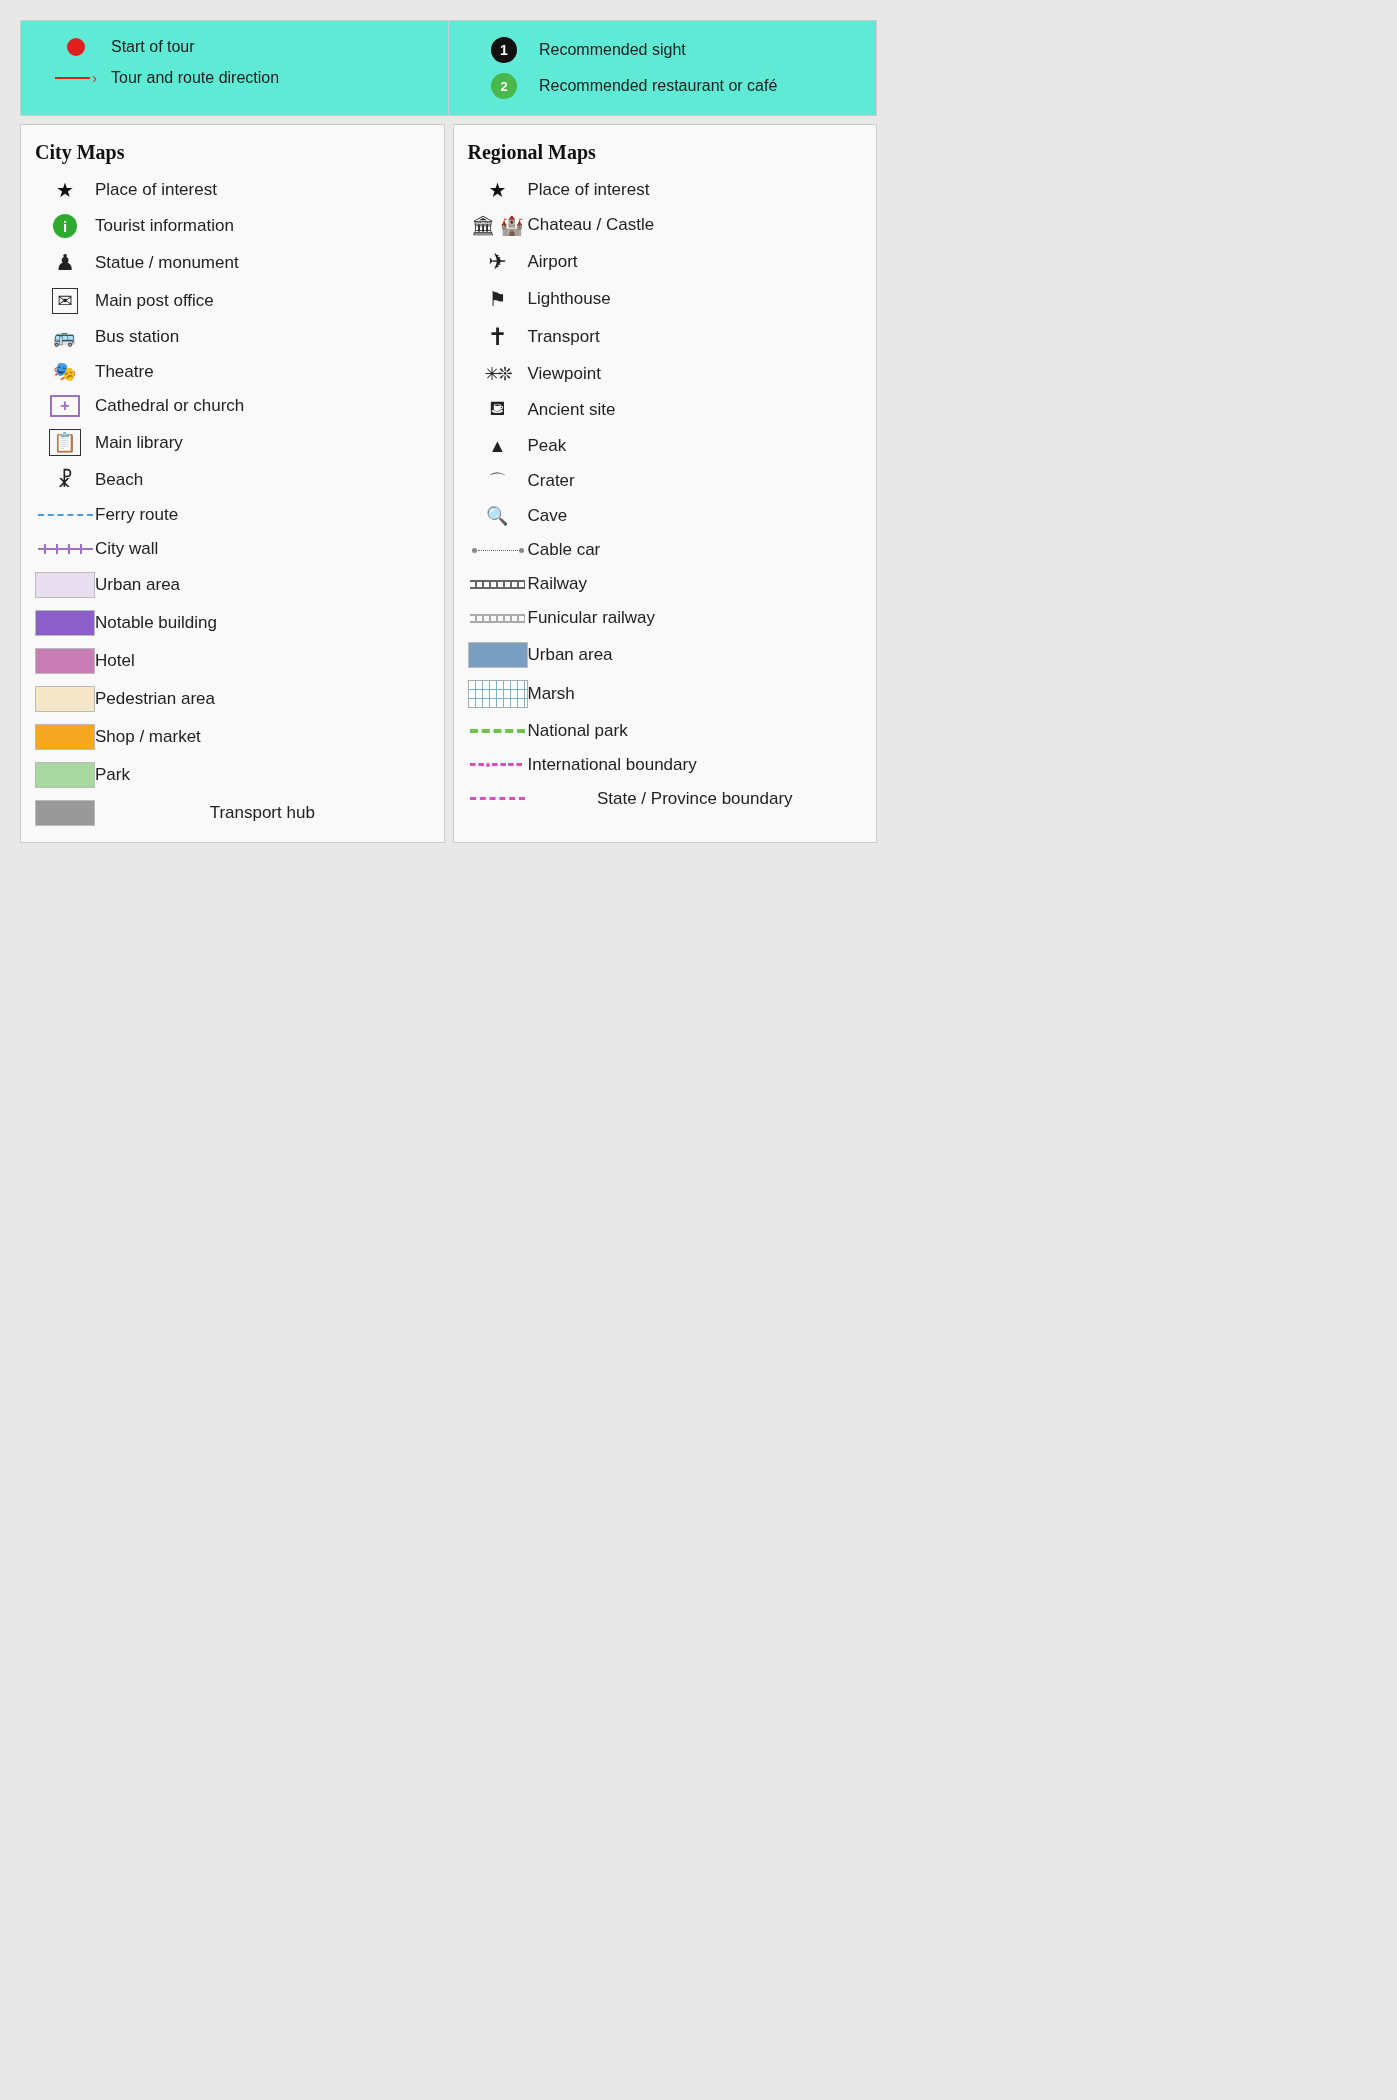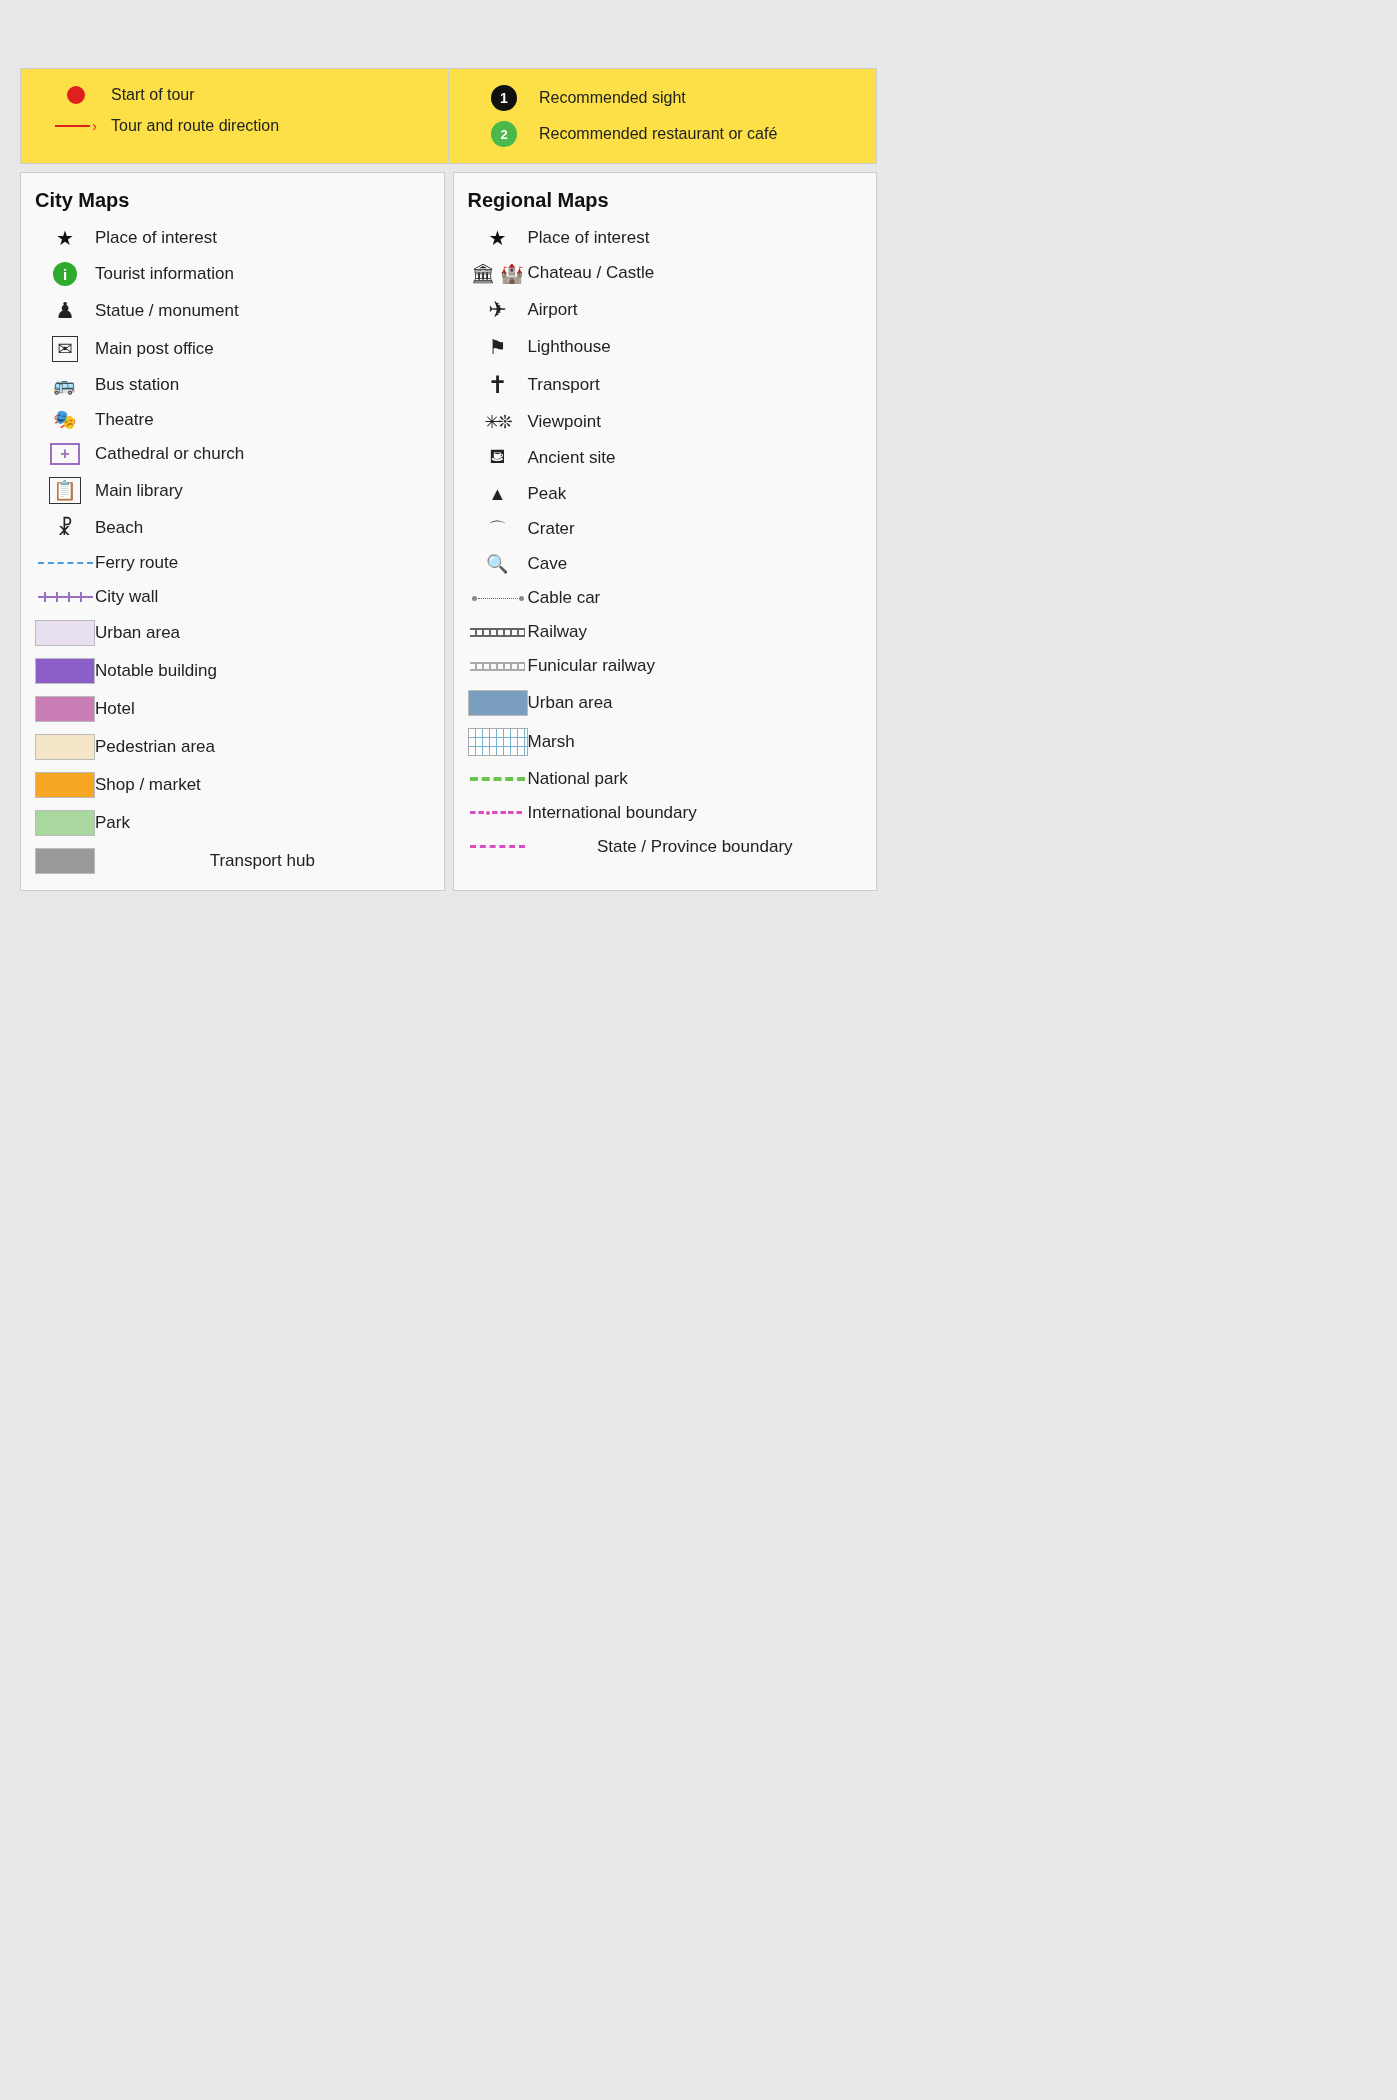--- a/index.html
+++ b/index.html
@@ -10,25 +10,24 @@
       min-height: 2100px;
       padding: 20px;
     }
     .legend-title {
       font-size: 32px;
       font-weight: 900;
       margin-bottom: 12px;
       color: #111;
     }
     .top-section {
-      background: #fde047;
+      background: #5eead4;
       border: 1px solid #ccc;
       display: flex;
       margin-bottom: 8px;
-      margin-top: 48px;
     }
     .top-left, .top-right {
       flex: 1;
       padding: 16px 20px;
     }
     .top-left {
       border-right: 1px solid #ccc;
     }
     .legend-row {
       display: flex;
@@ -59,20 +58,21 @@
       flex: 1;
       background: #f9f9f9;
       border: 1px solid #ccc;
       padding: 16px 14px;
     }
     .section-title {
       font-size: 20px;
       font-weight: 900;
       margin-bottom: 14px;
       color: #111;
+      font-family: Liberation Serif, serif;
     }
     .map-row {
       display: flex;
       align-items: center;
       margin-bottom: 12px;
       font-size: 15px;
       color: #222;
     }
     .map-row:last-child { margin-bottom: 0; text-align: center; }
     .map-icon {

